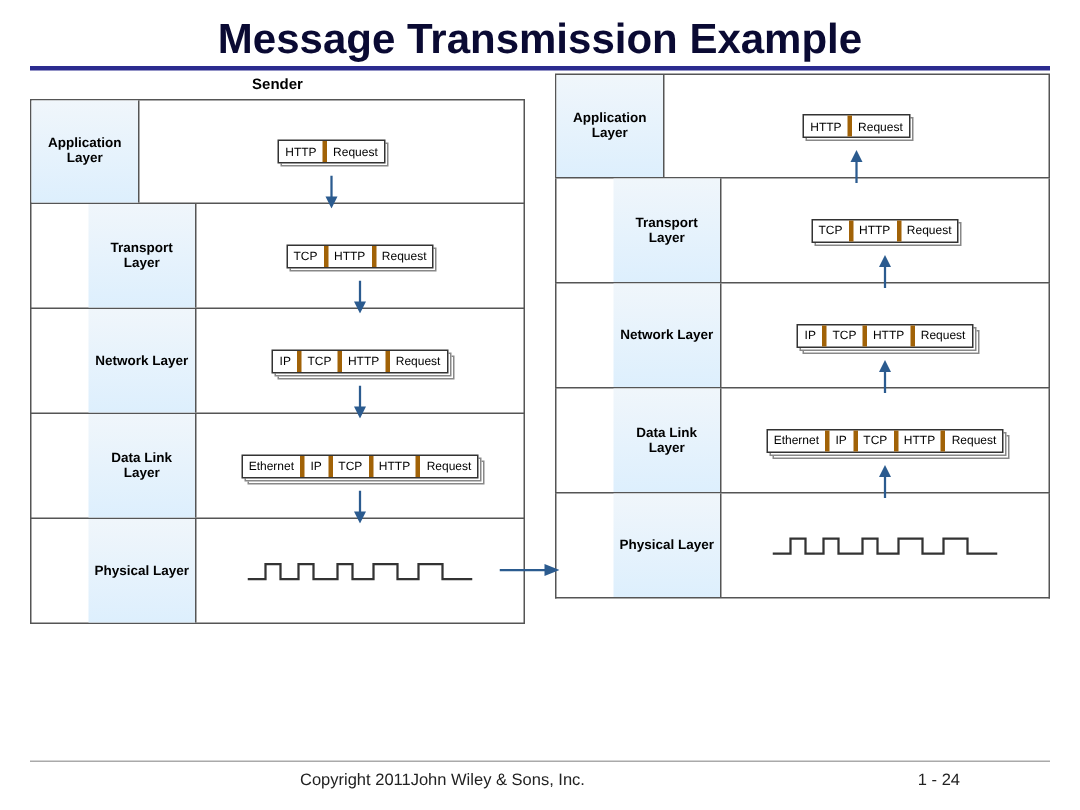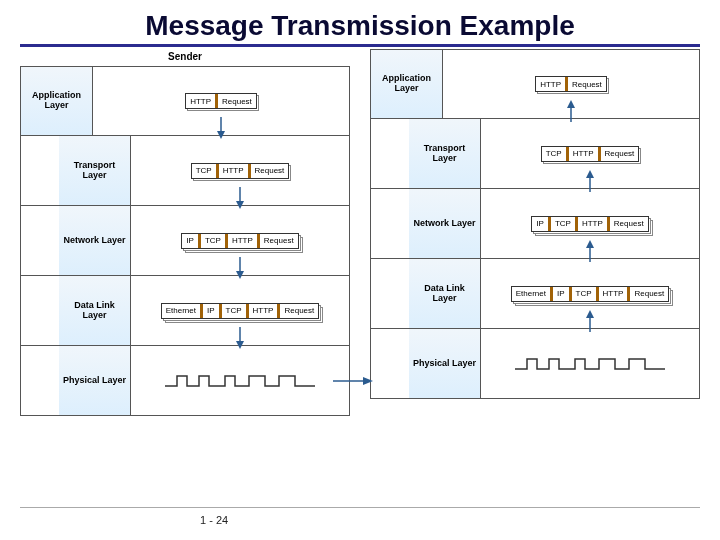--- a/index.html
+++ b/index.html
@@ -229,14 +229,15 @@
             <polyline points="0,15 12,15 12,5 22,5 22,15 34,15 34,5 44,5 44,15 60,15 60,5 70,5 70,15 84,15 84,5 100,5 100,15 114,15 114,5 130,5 130,15 150,15" fill="none" stroke="#333" stroke-width="1.5"></polyline>
           </svg>
         </div>
       </div>
     </div>
 
   </div>
 </div>
 
 <div class="footer">
+  <span>Copyright 2011John Wiley &amp; Sons, Inc.</span>
   <span>1 - 24</span>
 </div>
 
 </body></html>

